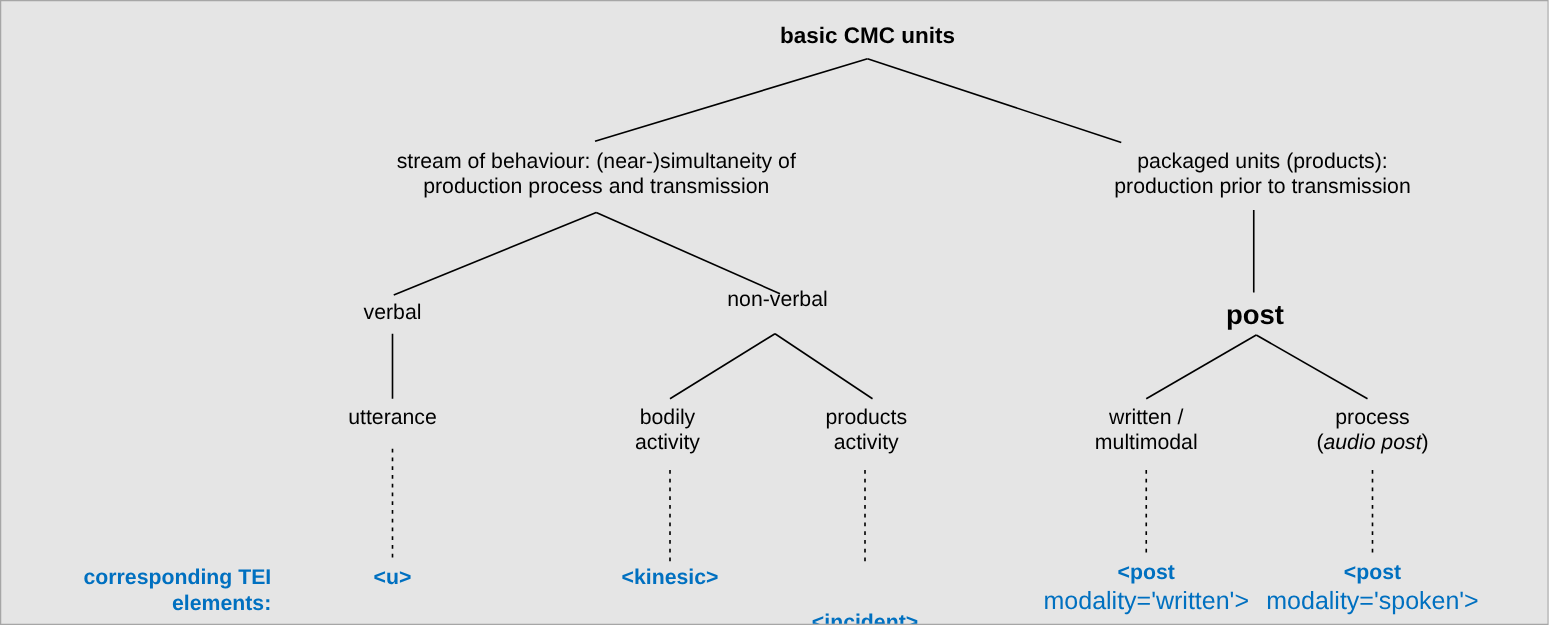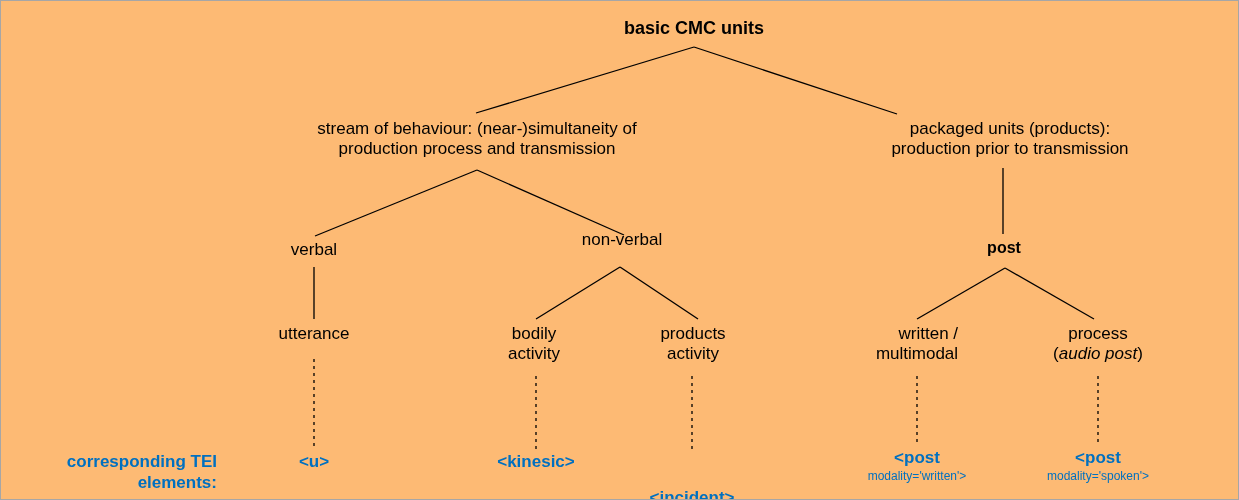--- a/index.html
+++ b/index.html
@@ -4,21 +4,21 @@
 <style>
   html, body {
     margin: 0;
     padding: 0;
     background: #ffffff;
   }
   #page {
     position: relative;
     width: 1239px;
     height: 500px;
-    background: #fdba74;
+    background: #e5e5e5;
     border: 1px solid #a6a6a6;
     box-sizing: border-box;
     overflow: hidden;
     font-family: "Liberation Sans", sans-serif;
     color: #000000;
   }
   svg.edges {
     position: absolute;
     left: 0;
     top: 0;
@@ -40,42 +40,42 @@
   .lvl1 {
     font-size: 17px;
     font-weight: normal;
   }
   .lvl2 {
     font-size: 17px;
     font-weight: normal;
   }
   .lvl2.bold {
     font-weight: bold;
-    font-size: 16px;
+    font-size: 22px;
   }
   .lvl3 {
     font-size: 17px;
     font-weight: normal;
   }
   .lvl3.plain {
     font-weight: normal;
   }
   .tei {
     position: absolute;
     text-align: center;
     white-space: nowrap;
     color: #0070c0;
     font-size: 17px;
     font-weight: bold;
     line-height: 1.22;
     transform: translateX(-50%);
   }
   .tei .attr {
     font-weight: normal;
-    font-size: 12px;
+    font-size: 20px;
   }
   .tei-label {
     position: absolute;
     text-align: right;
     color: #0070c0;
     font-size: 17px;
     font-weight: bold;
     line-height: 1.22;
     white-space: nowrap;
   }
@@ -146,21 +146,21 @@
   <div class="node lvl3" style="left:533px; top:323px;">
     <div>bodily</div>
     <div>activity</div>
   </div>
 
   <div class="node lvl3" style="left:692px; top:323px;">
     <div>products</div>
     <div>activity</div>
   </div>
 
-  <div class="node lvl3 plain" style="left:916px; top:323px;text-align:right;">
+  <div class="node lvl3 plain" style="left:916px; top:323px;">
     <div>written /</div>
     <div>multimodal</div>
   </div>
 
   <div class="node lvl3 plain" style="left:1097px; top:323px;">
     <div>process</div>
     <div>(<span class="ital">audio post</span>)</div>
   </div>
 
   <div class="tei-label" style="left:20px; top:426px; width:196px;margin-top:25px;">

